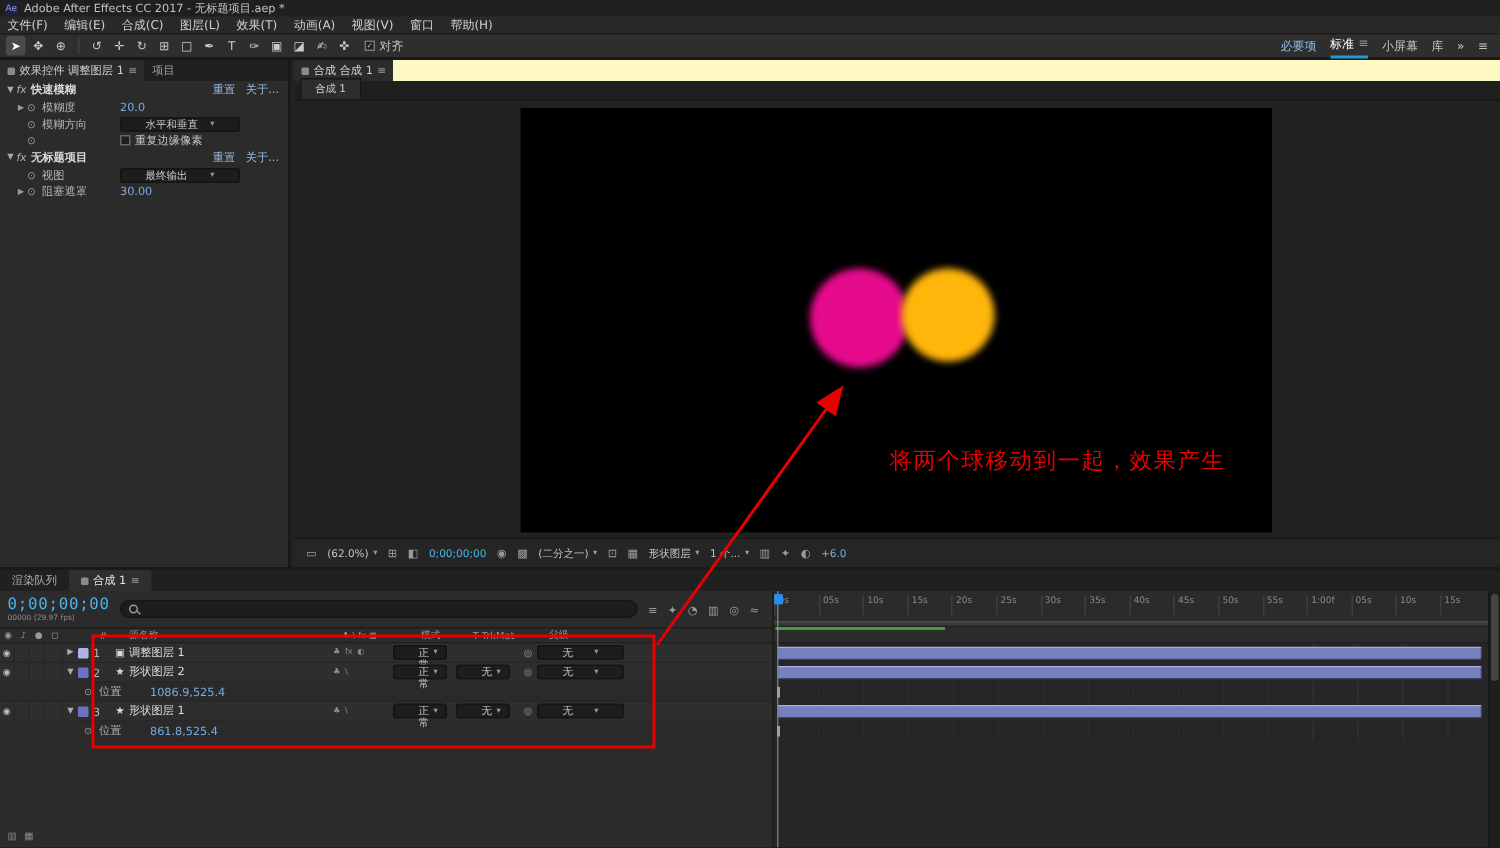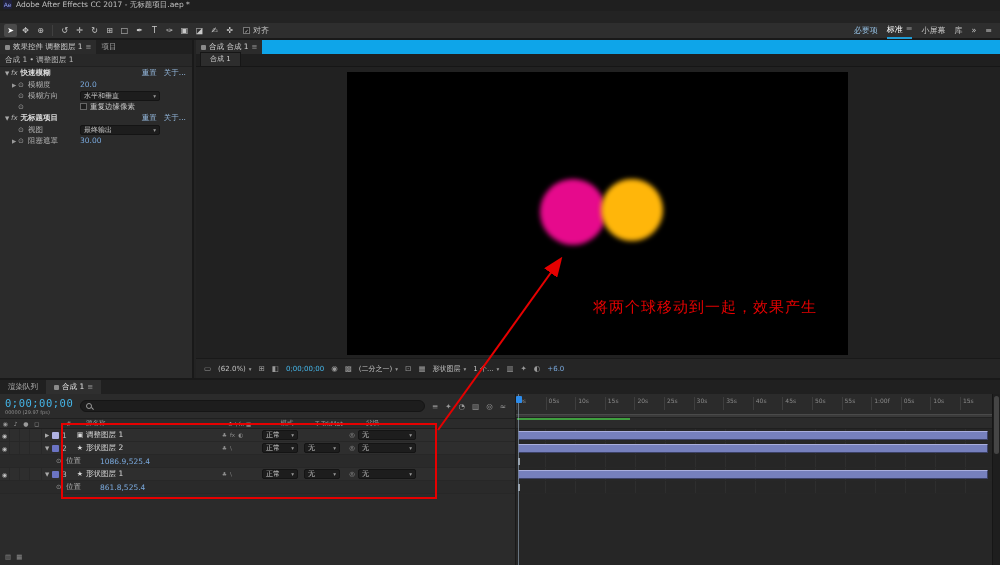--- a/index.html
+++ b/index.html
@@ -1,21 +1,21 @@
 <!DOCTYPE html>
 <html style="--workspace-accent: #1f9cd6; --value-blue: #7aa9dd; --timecode-blue: #45b5e8; --magenta: #e60a8c; --orange: #ffb60a; --annotation-red: #e60000; --layer-bar: #7680bd; --preview-green: #3f9e3f;"><head>
 <meta charset="utf-8">
 <style>
   * { margin:0; padding:0; box-sizing:border-box; }
   html,body { width:1000px; height:565px; overflow:hidden; background:#161616; }
   body { font-family:"DejaVu Sans","Liberation Sans",sans-serif; font-size:9px; color:#c8c8c8; position:relative; }
   .app { position:absolute; inset:0; background:#232323; }
 
   
-  .titlebar { position:absolute; top:0; left:0; right:0; height:11px; background:#1f1f1f; display:flex; align-items:flex-start; gap:4px; padding:0 3px; font-size:7.5px; color:#c0c0c0; }
+  .titlebar { position:absolute; top:0; left:0; right:0; height:11px; background:#1f1f1f; display:flex; align-items:center; gap:4px; padding:0 3px; font-size:7.5px; color:#c0c0c0; }
   .ae-logo { width:9px; height:9px; background:#20203a; color:#8c9cf0; font-size:6px; display:flex; align-items:center; justify-content:center; border-radius:1px; flex:0 0 auto; }
 
   
   .menubar { position:absolute; top:11px; left:0; right:0; height:12px; background:#292929; display:flex; align-items:center; padding:0 5px; gap:11px; font-size:8px; color:#cfcfcf; border-bottom:1px solid #1a1a1a; }
   .menu-item { cursor:default; }
 
   
   .toolbar { position:absolute; top:23px; left:0; right:0; height:17px; background:#2e2e2e; display:flex; align-items:center; padding:0 4px; gap:2px; border-bottom:2px solid #191919; }
   .tool { width:13px; height:13px; display:flex; align-items:center; justify-content:center; font-size:8px; color:#c9c9c9; border-radius:2px; flex:0 0 auto; }
   .tool.active { background:#4a4a4a; color:#ffffff; }
@@ -44,28 +44,28 @@
   .fx-head .tw { width:8px; text-align:center; font-size:5.5px; color:#aaa; }
   .fxbadge { font-style:italic; color:#b5b5b5; margin-right:3px; font-size:7px; }
   .fxname { font-weight:bold; color:#dadada; }
   .reset { margin-left:auto; color:#93b7dc; }
   .about { margin-left:7px; margin-right:3px; color:#93b7dc; }
   .fx-row { height:11px; display:flex; align-items:center; font-size:7.5px; padding-left:10px; }
   .fx-row .tw { width:8px; font-size:5.5px; color:#999; text-align:center; }
   .fx-row .sw { width:10px; font-size:7px; color:#999; }
   .fx-row .lbl { width:52px; color:#b5b5b5; }
   .fx-row .val { color:var(--value-blue,#7aa9dd); }
-  .dd { background:#1d1d1d; border:1px solid #141414; border-radius:2px; height:10px; line-height:8px; padding:0 3px; display:flex; align-items:flex-start; justify-content:space-between; color:#c9c9c9; font-size:7px; }
+  .dd { background:#1d1d1d; border:1px solid #141414; border-radius:2px; height:10px; line-height:8px; padding:0 16px; display:flex; align-items:flex-start; justify-content:space-between; color:#c9c9c9; font-size:7px; }
   .fx-dd { width:80px; }
   .caret { font-size:5.5px; color:#999; margin-left:3px; }
   .cbx { width:7px; height:7px; border:1px solid #666; background:#1d1d1d; margin-right:3px; flex:0 0 auto; }
 
   
   .comp-panel { position:absolute; left:196px; top:0; right:0; height:100%; background:#232323; }
-  .comp-tabbar { height:14px; background:#0ea5e9; display:flex; font-size:7.5px; }
+  .comp-tabbar { height:14px; background:#fef9c3; display:flex; font-size:7.5px; }
   .viewer-tabbar { height:13px; background:#1f1f1f; display:flex; align-items:flex-end; padding-left:4px; border-bottom:1px solid #161616; }
   .viewer-tab { background:#2d2d2d; border:1px solid #161616; border-bottom:none; font-size:7px; color:#d0d0d0; padding:1px 9px 2px; }
   .viewer-area { position:relative; height:291px; background:#212121; overflow:hidden; }
   .comp-frame { position:absolute; left:151px; top:5px; width:501px; height:283px; background:#000; overflow:hidden; }
   .ball { position:absolute; border-radius:50%; filter:blur(2.5px); }
   .ball.magenta { left:193px; top:107px; width:66px; height:66px; background:var(--magenta,#e60a8c); }
   .ball.orange  { left:254px; top:107px; width:62px; height:62px; background:var(--orange,#ffb60a); }
   .note { position:absolute; left:246px; top:226px; color:var(--annotation-red,#e60000); font-size:15px; font-family:"DejaVu Serif","Liberation Serif",serif; white-space:nowrap; letter-spacing:1px;text-align:center; }
   .comp-status { height:20px; display:flex; align-items:center; gap:7px; padding:0 8px; font-size:7px; color:#b9b9b9; background:#252525; border-top:1px solid #191919; }
   .st-icon { color:#9a9a9a; font-size:7.5px; }
@@ -143,20 +143,31 @@
 </head>
 <body>
 
 <div class="app">
 
   <div class="titlebar">
     <span class="ae-logo">Ae</span>
     <span>Adobe After Effects CC 2017 - 无标题项目.aep *</span>
   </div>
 
+  <div class="menubar">
+    <span class="menu-item">文件(F)</span>
+    <span class="menu-item">编辑(E)</span>
+    <span class="menu-item">合成(C)</span>
+    <span class="menu-item">图层(L)</span>
+    <span class="menu-item">效果(T)</span>
+    <span class="menu-item">动画(A)</span>
+    <span class="menu-item">视图(V)</span>
+    <span class="menu-item">窗口</span>
+    <span class="menu-item">帮助(H)</span>
+  </div>
 
   <div class="toolbar">
     <span class="tool active">➤</span>
     <span class="tool">✥</span>
     <span class="tool">⊕</span>
     <span class="tb-sep"></span>
     <span class="tool">↺</span>
     <span class="tool">✛</span>
     <span class="tool">↻</span>
     <span class="tool">⊞</span>
@@ -191,21 +202,20 @@
       <div class="panel-tabbar">
         <div class="ptab active">
           <span class="tabdot"></span>
           <span>效果控件 调整图层 1</span>
           <span class="ham">≡</span>
         </div>
         <div class="ptab inactive">
           <span>项目</span>
         </div>
       </div>
-      <div class="fx-bread">合成 1 • 调整图层 1</div>
 
       <div class="fx-head">
         <span class="tw">▼</span>
         <span class="fxbadge">fx</span>
         <span class="fxname">快速模糊</span>
         <span class="reset">重置</span>
         <span class="about">关于...</span>
       </div>
       <div class="fx-row">
         <span class="tw">▶</span>

